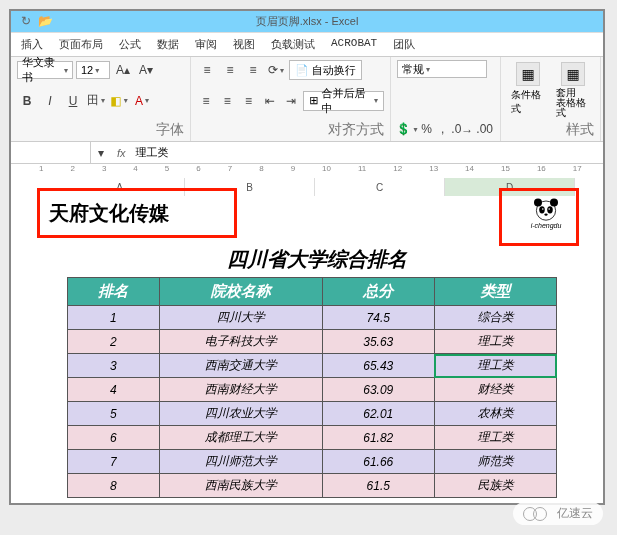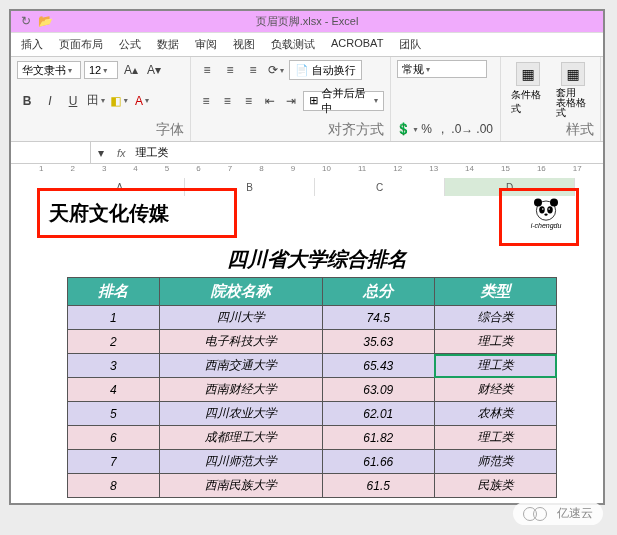--- a/index.html
+++ b/index.html
@@ -1,22 +1,22 @@
 <!DOCTYPE html>
 <html><head>
 <meta charset="utf-8">
 <style>
 * { margin:0; padding:0; box-sizing:border-box; font-family:"Microsoft YaHei",sans-serif; }
 body { background:#ececec; width:617px; height:535px; overflow:hidden; position:relative; }
 .outer { position:absolute; left:9px; top:9px; width:596px; height:496px; border:2px solid #888; background:#fff; overflow:hidden; }
-.titlebar { height:22px; display:flex; align-items:center; justify-content:center; font-size:11px; color:#555; background:#f0abfc; border-bottom:1px solid #ddd; }
+.titlebar { height:22px; display:flex; align-items:center; justify-content:center; font-size:11px; color:#555; background:#7dd3fc; border-bottom:1px solid #ddd; }
 .qat { position:absolute; left:8px; top:3px; display:flex; gap:6px; }
 .qat span { width:14px; height:14px; display:flex; align-items:center; justify-content:center; color:#666; font-size:12px; }
 .tabs { display:flex; gap:12px; padding:2px 8px; font-size:11px; color:#333; border-bottom:1px solid #ccc; }
-.tabs span { padding:2px 2px; cursor:pointer; }
+.tabs span { padding:2px 2px; cursor:pointer;font-family:Liberation Mono, monospace; }
 .ribbon { height:85px; background:#f6f6f6; border-bottom:1px solid #ccc; display:flex; }
 .grp { border-right:1px solid #ddd; padding:3px 6px 2px 6px; display:flex; flex-direction:column; justify-content:space-between; }
 .grpname { font-size:14px; color:#777; text-align:right; }
 .row { display:flex; align-items:center; gap:3px; }
 .fbox { font-size:11px; border:1px solid #bbb; background:#fff; padding:1px 4px; height:18px; display:flex; align-items:center; }
 .btn { width:20px; height:20px; display:flex; align-items:center; justify-content:center; font-size:12px; color:#444; border:1px solid transparent; cursor:pointer; }
 .lbtn { display:flex; align-items:center; gap:3px; font-size:11px; border:1px solid #bbb; background:#fff; padding:1px 5px; height:20px; cursor:pointer; }
 .bigbtn { display:flex; flex-direction:column; align-items:center; justify-content:center; font-size:10px; gap:2px; padding:2px 4px; cursor:pointer; }
 .bigicon { width:24px; height:24px; background:#e8e8e8; border:1px solid #ccc; display:flex; align-items:center; justify-content:center; font-size:14px; }
 .fxbar { height:22px; display:flex; align-items:center; border-bottom:1px solid #ccc; font-size:11px; }
@@ -63,21 +63,21 @@
     <span>审阅</span>
     <span>视图</span>
     <span>负载测试</span>
     <span>ACROBAT</span>
     <span>团队</span>
   </div>
 
   <div class="ribbon">
     <div class="grp" style="width:180px">
       <div class="row">
-        <div class="fbox arrow" style="width:64px">华文隶书</div>
+        <div class="fbox arrow" style="width:56px">华文隶书</div>
         <div class="fbox arrow" style="width:34px">12</div>
         <div class="btn">A▴</div>
         <div class="btn">A▾</div>
       </div>
       <div class="row">
         <div class="btn" style="font-weight:bold">B</div>
         <div class="btn" style="font-style:italic">I</div>
         <div class="btn" style="text-decoration:underline">U</div>
         <div class="btn arrow">田</div>
         <div class="btn arrow" style="color:#d4b800">◧</div>

